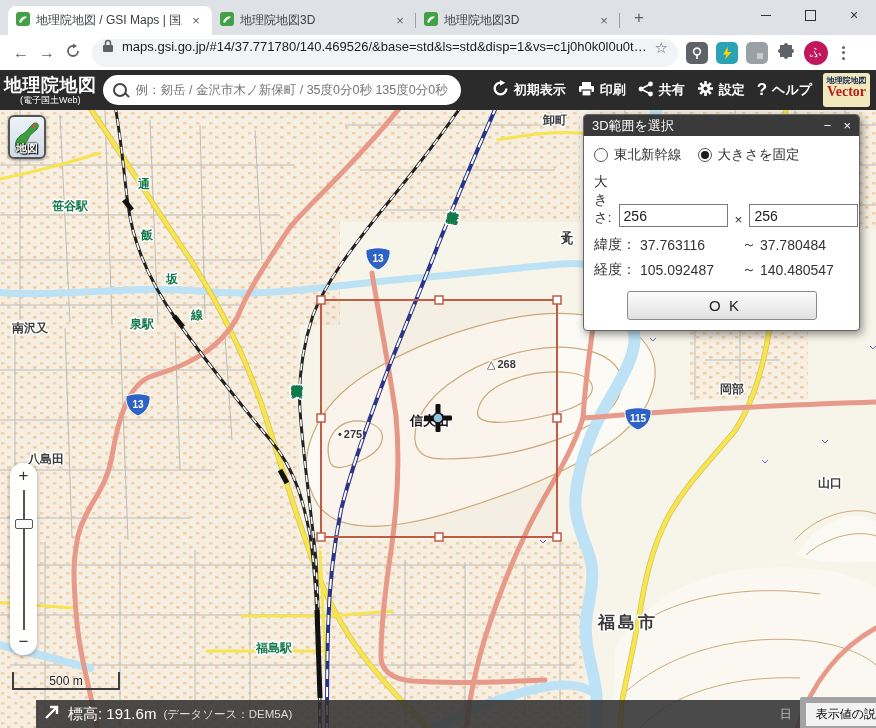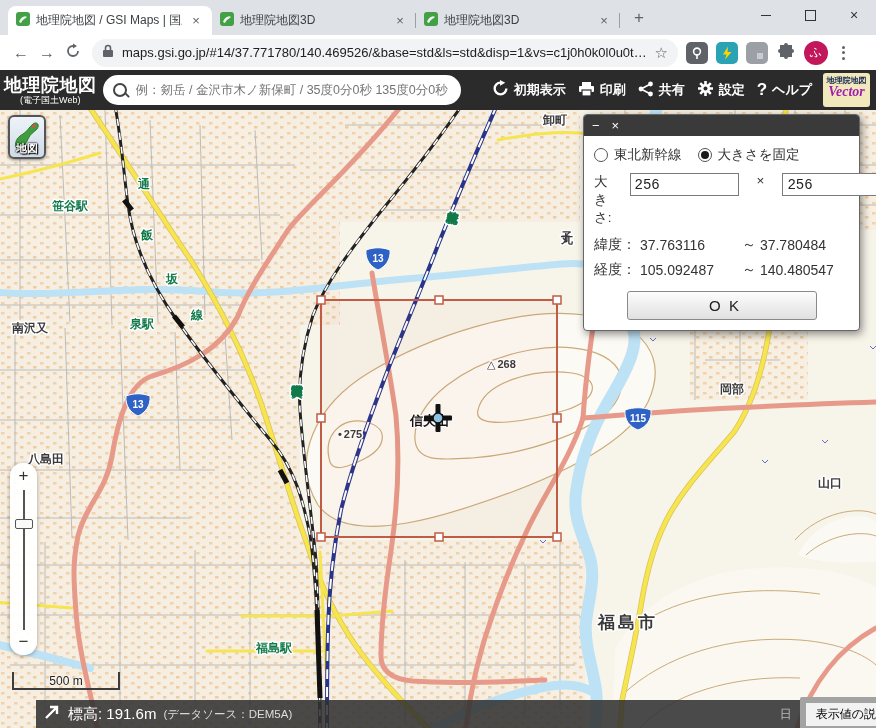--- a/index.html
+++ b/index.html
@@ -16,21 +16,21 @@
   .tab-close{width:16px;height:16px;line-height:15px;text-align:center;border-radius:50%;font-size:13px;color:#5f6368;}
   .newtab{width:26px;height:26px;margin:0 0 4px 6px;font-size:17px;color:#5f6368;text-align:center;line-height:25px;}
   .wincontrols{margin-left:auto;display:flex;height:35px;}
   .winbtn{width:44px;height:30px;display:flex;align-items:center;justify-content:center;color:#333;font-size:14px;}
   .min-glyph{display:block;width:10px;border-top:1.4px solid #333;}
   .max-glyph{display:block;width:9px;height:9px;border:1.4px solid #333;}
 
   
   .toolbar{height:35px;background:#fff;display:flex;align-items:center;padding:0 8px;box-sizing:border-box;}
   .nav-icon{width:26px;text-align:center;font-size:16px;color:#5f6368;flex:0 0 auto;}
-  .omnibox{width:586px;height:28px;background:#f1f3f4;border-radius:14px;display:flex;align-items:center;
+  .omnibox{width:586px;height:28px;background:#f1f3f4;border-radius:14px;display:flex;
            padding:0 10px;gap:8px;margin-left:6px;box-sizing:border-box;flex:0 0 auto;}
   .url{font-size:13px;color:#202124;white-space:nowrap;overflow:hidden;flex:1;}
   .star{font-size:15px;color:#5f6368;}
   .ext-icons{display:flex;align-items:center;gap:8px;margin-left:8px;}
   .ext-sq{width:22px;height:22px;border-radius:5px;display:flex;align-items:center;justify-content:center;}
   .avatar{width:24px;height:24px;border-radius:50%;background:#c2185b;color:#fff;font-size:12px;
           display:flex;align-items:center;justify-content:center;}
   .menu-dots{display:flex;flex-direction:column;gap:2.5px;padding:0 6px;}
   .menu-dots i{width:3px;height:3px;border-radius:50%;background:#5f6368;}
 
@@ -42,21 +42,21 @@
   .searchbox{width:358px;height:30px;background:#fff;border-radius:15px;display:flex;align-items:center;
              padding:0 10px;margin-left:6px;gap:7px;box-sizing:border-box;}
   .mag{width:10px;height:10px;border:2px solid #444;border-radius:50%;position:relative;flex:0 0 auto;}
   .mag::after{content:"";position:absolute;left:9px;top:9px;width:6px;height:2px;background:#444;transform:rotate(45deg);}
   .search-input{border:none;outline:none;flex:1;font-size:12.5px;color:#333;background:transparent;min-width:0;}
   .gsi-nav{display:flex;align-items:center;margin-left:auto;gap:2px;}
   .gsi-btn{display:flex;align-items:center;gap:5px;background:none;border:none;color:#fff;
            font-size:13px;font-weight:700;padding:17px 5px;font-family:inherit;}
   .vector-badge{width:47px;height:34px;background:#f1e9bc;border-radius:3px;text-align:center;line-height:1;margin-left:4px;}
   .vb1{font-size:8px;color:#1a2b55;font-weight:700;padding-top:4px;}
-  .vb2{font-family:"Liberation Serif","DejaVu Serif",serif;font-style:italic;font-weight:700;font-size:14px;color:#a21caf;}
+  .vb2{font-family:"Liberation Serif","DejaVu Serif",serif;font-weight:700;font-size:14px;color:#b91c1c;}
 
   
   .map-area{position:absolute;top:110px;left:0;width:876px;height:618px;background:#f7f4ea;overflow:hidden;}
   .map-svg{position:absolute;top:0;left:0;}
   .halo{stroke:#fff;stroke-width:3px;paint-order:stroke;stroke-linejoin:round;font-weight:600;}
   .lblG{fill:#127a4a;}
   .lblB{fill:#3a3a3a;}
   .vert{writing-mode:vertical-rl;text-orientation:upright;}
 
   .map-btn{position:absolute;top:5px;left:8px;width:38px;height:44px;border:2px solid #555;border-radius:6px;
@@ -90,22 +90,22 @@
           box-shadow:2px 3px 9px rgba(0,0,0,.45);font-size:13.5px;color:#333;box-sizing:border-box;}
   .dialog-title{height:21px;background:#3a3a3a;color:#fff;border-radius:3px 3px 0 0;display:flex;align-items:center;
           padding:0 8px;font-size:13px;gap:12px;}
   .dialog-title .ttl{flex:1;}
   .dlg-btn{font-size:13px;line-height:13px;}
   .dialog-body{padding:6px 10px 10px;}
   .radio-row{display:flex;align-items:center;gap:6px;margin:4px 0 9px;}
   .radio{width:14px;height:14px;border:1px solid #555;border-radius:50%;background:#fff;position:relative;box-sizing:border-box;flex:0 0 auto;}
   .radio.checked::after{content:"";position:absolute;left:2px;top:2px;right:2px;bottom:2px;background:#1a1a1a;border-radius:50%;}
   .radio-row .lab2{margin-left:10px;}
-  .size-row{display:flex;align-items:flex-start;gap:18px;margin-bottom:9px;}
-  .size-input{width:99px;height:21px;border:1px solid #7a7a7a;font-size:14px;padding:0 4px;color:#222;font-family:Liberation Mono, monospace;box-sizing:content-box;}
+  .size-row{display:flex;align-items:flex-end;gap:7px;margin-bottom:9px;}
+  .size-input{width:99px;height:21px;border:1px solid #7a7a7a;font-size:14px;padding:0 4px;color:#222;font-family:Liberation Sans, sans-serif;box-sizing:content-box;}
   .coord-row{display:flex;align-items:center;margin:7px 0;font-size:14px;}
   .coord-label{width:46px;}
   .coord-from{width:102px;}
   .ok-btn{display:block;margin:12px auto 0;width:190px;height:29px;background:linear-gradient(#fdfdfd,#e0e0e0);
           border:1px solid #8a8a8a;border-radius:3px;font-size:15px;color:#222;letter-spacing:2px;font-family:inherit;padding-left:13px;}
 </style>
 </head>
 <body>
 
 <div class="window">
@@ -426,20 +426,21 @@
       <div class="zoom-handle"></div>
       <div class="zoom-minus">−</div>
     </div>
 
     <div class="scalebar">
       <span>500 m</span>
     </div>
 
     <div class="dialog">
       <div class="dialog-title">
+        <span class="ttl">3D範囲を選択</span>
         <span class="dlg-btn">−</span>
         <span class="dlg-btn">×</span>
       </div>
       <div class="dialog-body">
         <div class="radio-row">
           <span class="radio"></span>
           <span>東北新幹線</span>
           <span class="radio checked lab2"></span>
           <span>大きさを固定</span>
         </div>

